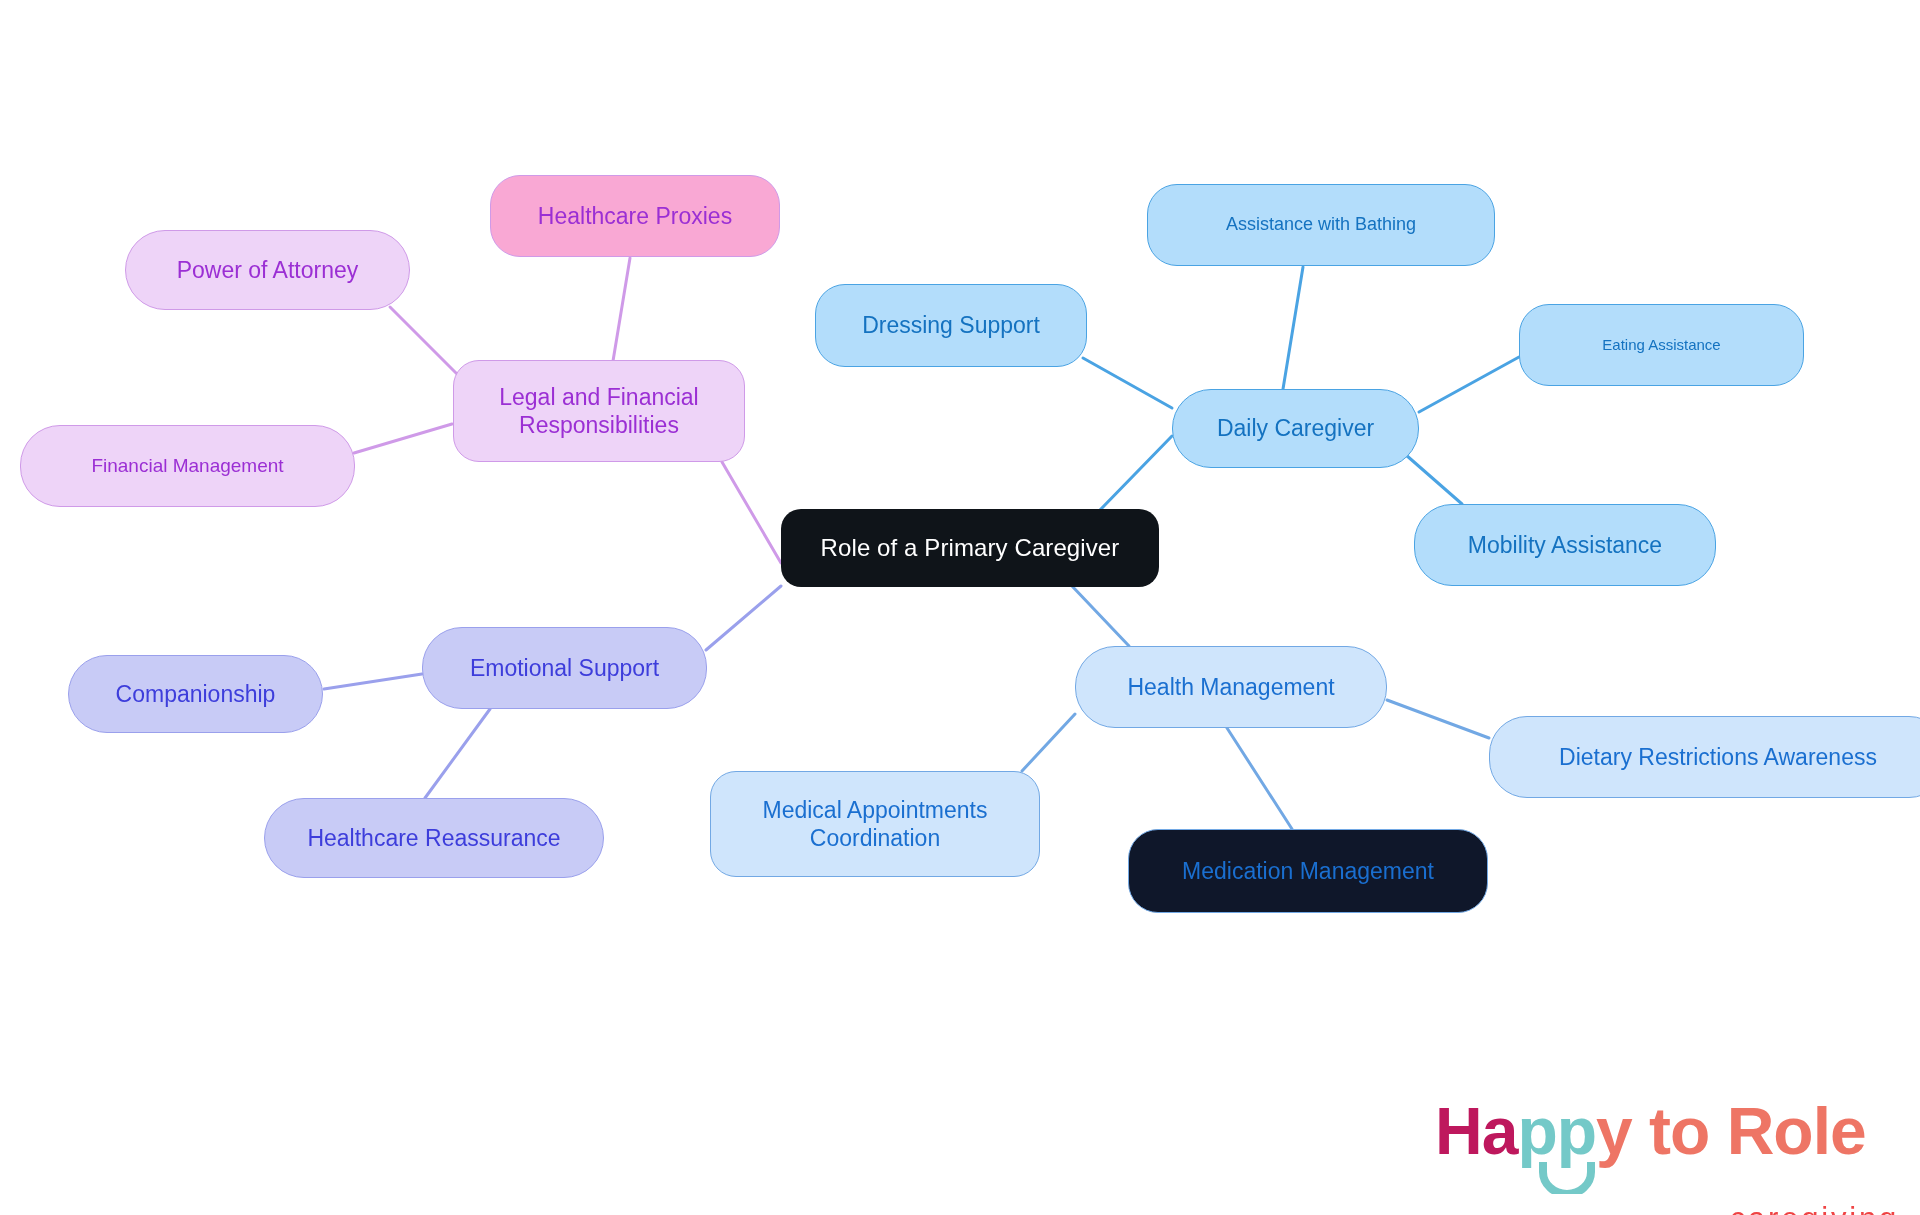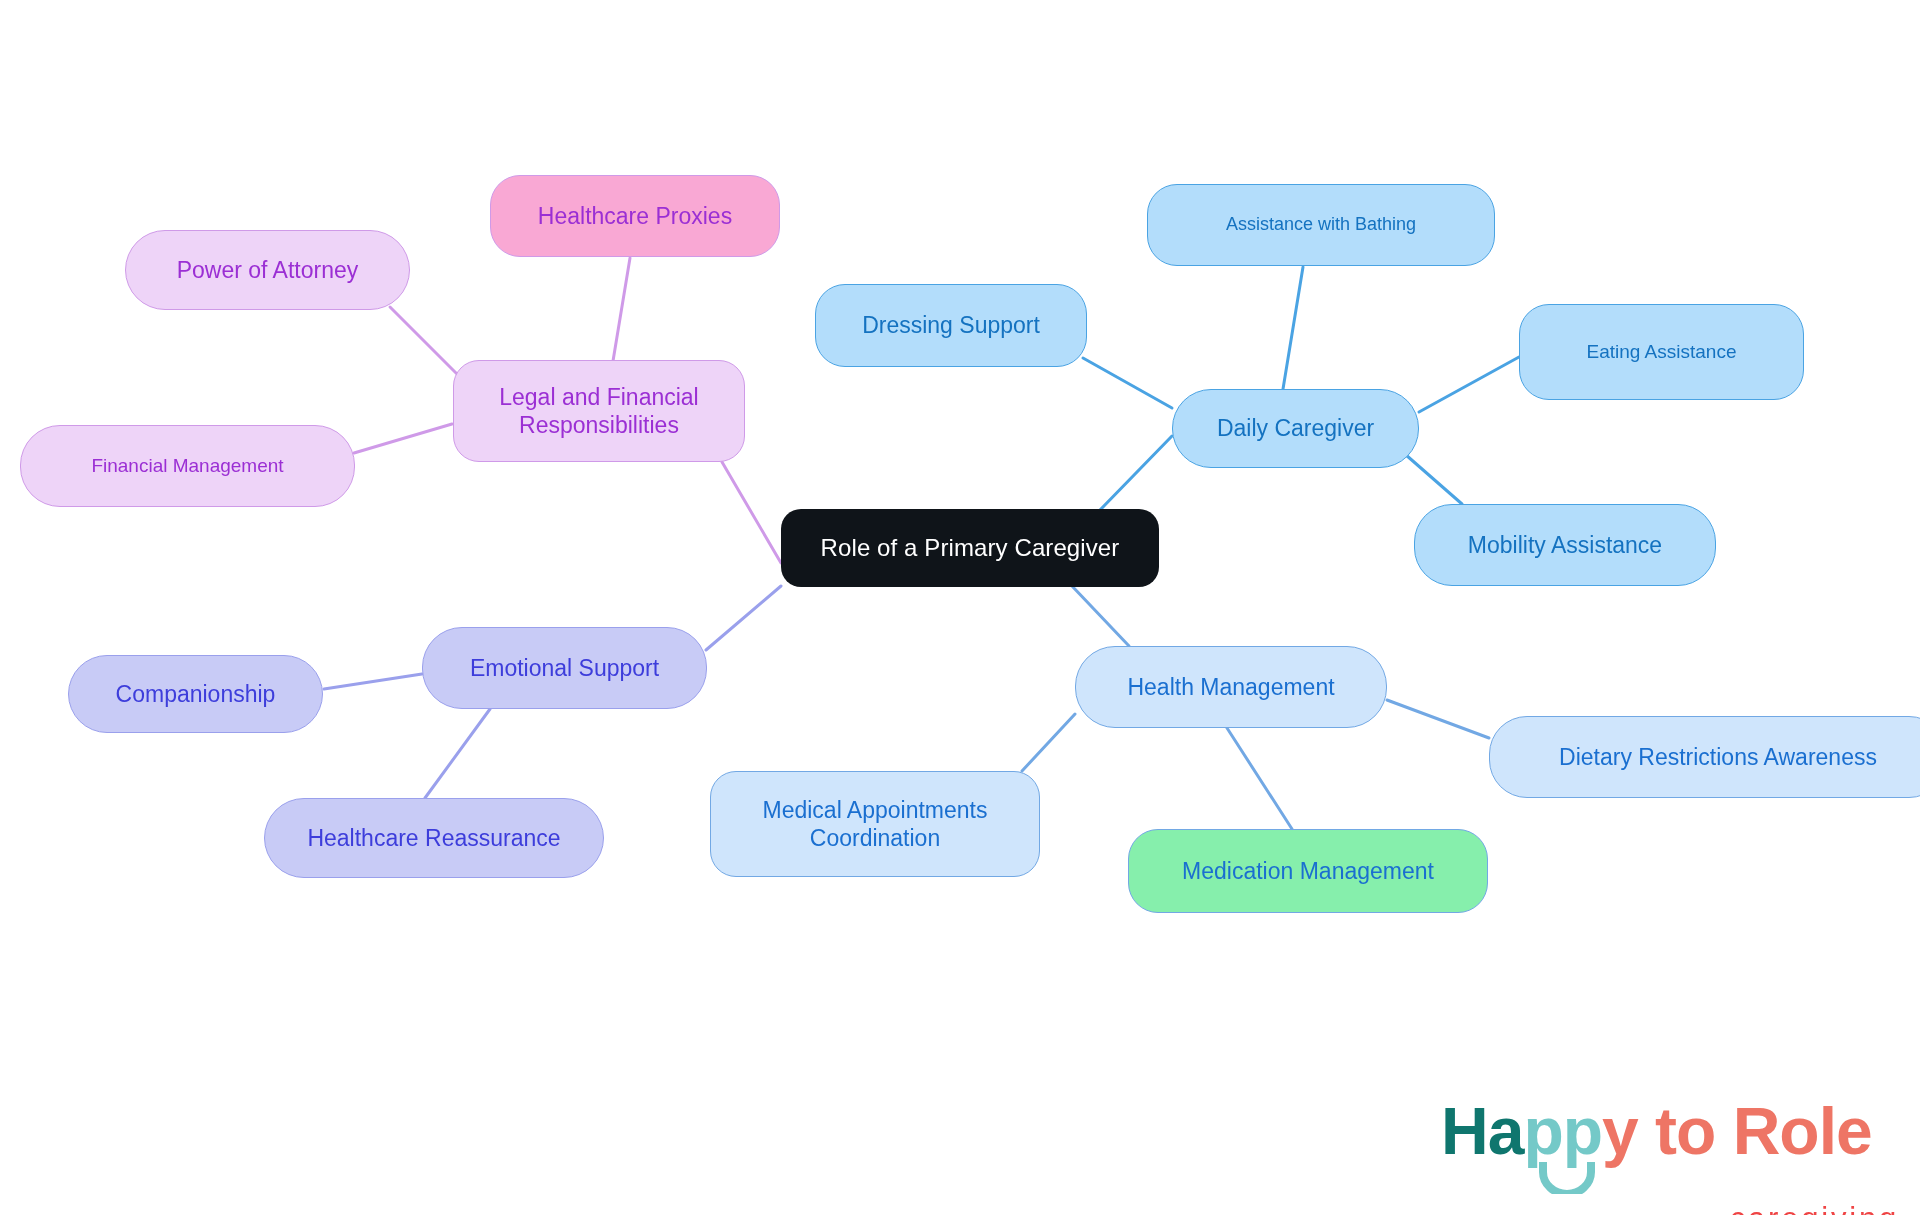--- a/index.html
+++ b/index.html
@@ -112,31 +112,31 @@
 Responsibilities</div>
       <div class="node" style="left: 125px; top: 230px; width: 285px; height: 80px; border-radius: 40px; background: rgb(238, 212, 248); border-color: rgb(207, 154, 232); color: rgb(155, 47, 212); font-size: 23px;">Power of Attorney</div>
       <div class="node" style="left: 490px; top: 175px; width: 290px; height: 82px; border-radius: 30px; background: #f9a8d4; border-color: rgb(207, 154, 232); color: rgb(155, 47, 212); font-size: 23px;">Healthcare Proxies</div>
       <div class="node" style="left: 20px; top: 425px; width: 335px; height: 82px; border-radius: 40px; background: rgb(238, 212, 248); border-color: rgb(207, 154, 232); color: rgb(155, 47, 212); font-size: 19px;">Financial Management</div>
       <div class="node" style="left: 422px; top: 627px; width: 285px; height: 82px; border-radius: 40px; background: rgb(200, 203, 246); border-color: rgb(154, 160, 236); color: rgb(61, 61, 219); font-size: 23px;">Emotional Support</div>
       <div class="node" style="left: 68px; top: 655px; width: 255px; height: 78px; border-radius: 39px; background: rgb(200, 203, 246); border-color: rgb(154, 160, 236); color: rgb(61, 61, 219); font-size: 23px;">Companionship</div>
       <div class="node" style="left: 264px; top: 798px; width: 340px; height: 80px; border-radius: 40px; background: rgb(200, 203, 246); border-color: rgb(154, 160, 236); color: rgb(61, 61, 219); font-size: 23px;">Healthcare Reassurance</div>
       <div class="node" style="left: 1172px; top: 389px; width: 247px; height: 79px; border-radius: 39px; background: rgb(179, 221, 251); border-color: rgb(74, 163, 227); color: rgb(20, 114, 192); font-size: 23px;">Daily Caregiver</div>
       <div class="node" style="left: 1147px; top: 184px; width: 348px; height: 82px; border-radius: 30px; background: rgb(179, 221, 251); border-color: rgb(74, 163, 227); color: rgb(20, 114, 192); font-size: 18px;">Assistance with Bathing</div>
       <div class="node" style="left: 815px; top: 284px; width: 272px; height: 83px; border-radius: 30px; background: rgb(179, 221, 251); border-color: rgb(74, 163, 227); color: rgb(20, 114, 192); font-size: 23px;">Dressing Support</div>
-      <div class="node" style="left: 1519px; top: 304px; width: 285px; height: 96px; border-radius: 30px; background: rgb(179, 221, 251); border-color: rgb(74, 163, 227); color: rgb(20, 114, 192); font-size: 19px;">Eating Assistance</div>
+      <div class="node" style="left: 1519px; top: 304px; width: 285px; height: 82px; border-radius: 30px; background: rgb(179, 221, 251); border-color: rgb(74, 163, 227); color: rgb(20, 114, 192); font-size: 15px;">Eating Assistance</div>
       <div class="node" style="left: 1414px; top: 504px; width: 302px; height: 82px; border-radius: 38px; background: rgb(179, 221, 251); border-color: rgb(74, 163, 227); color: rgb(20, 114, 192); font-size: 23px;">Mobility Assistance</div>
       <div class="node" style="left: 1075px; top: 646px; width: 312px; height: 82px; border-radius: 40px; background: rgb(207, 229, 252); border-color: rgb(114, 168, 228); color: rgb(26, 111, 208); font-size: 23px;">Health Management</div>
       <div class="node" style="left: 710px; top: 771px; width: 330px; height: 106px; border-radius: 26px; background: rgb(207, 229, 252); border-color: rgb(114, 168, 228); color: rgb(26, 111, 208); font-size: 23px;">Medical Appointments
 Coordination</div>
-      <div class="node" style="left: 1128px; top: 829px; width: 360px; height: 84px; border-radius: 30px; background: #86efac; border-color: rgb(114, 168, 228); color: rgb(26, 111, 208); font-size: 23px;">Medication Management</div>
+      <div class="node" style="left: 1128px; top: 829px; width: 360px; height: 84px; border-radius: 30px; background: #0f172a; border-color: rgb(114, 168, 228); color: rgb(26, 111, 208); font-size: 23px;">Medication Management</div>
       <div class="node" style="left: 1489px; top: 716px; width: 458px; height: 82px; border-radius: 38px; background: rgb(207, 229, 252); border-color: rgb(114, 168, 228); color: rgb(26, 111, 208); font-size: 23px;">Dietary Restrictions Awareness</div>
     </div>
 
   <div id="logo" style="left: 1435px; top: 1098px;">
-    <div id="logo-wordmark"><span style="color: #0f766e; margin-left: 6px;">Ha</span><span style="color: rgb(116, 201, 200);">pp</span><span style="color: rgb(238, 117, 101);">y to Role</span></div>
+    <div id="logo-wordmark"><span style="color: #be185d;">Ha</span><span style="color: rgb(116, 201, 200);">pp</span><span style="color: rgb(238, 117, 101);">y to Role</span></div>
 
     <svg id="logo-smile" viewBox="0 0 56 34" xmlns="http://www.w3.org/2000/svg">
       <path id="smile-path" d="M4 2 L4 12 A 24 22 0 0 0 52 12 L52 2" fill="none" stroke="#74c9c8" stroke-width="8" stroke-linecap="butt"></path>
     </svg>
 
     <div id="logo-sub" style="color: #ef4444; margin-top: 36px;">caregiving</div>
   </div>
 
 </div>
 

